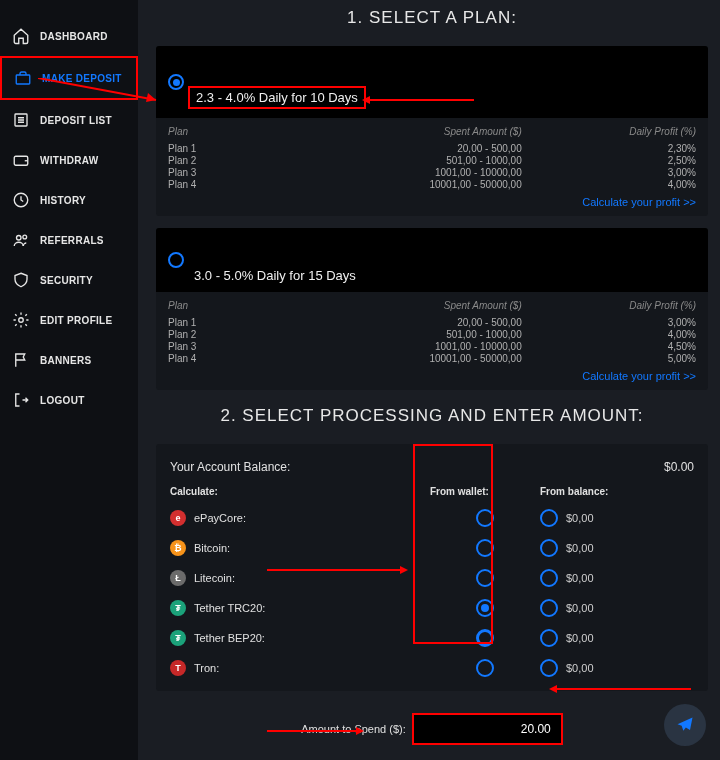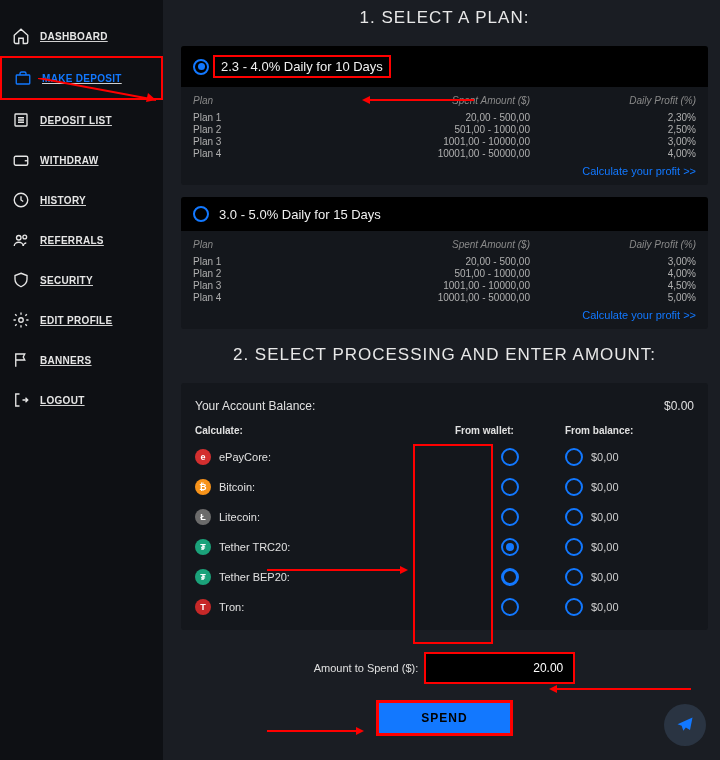--- a/index.html
+++ b/index.html
@@ -8,27 +8,26 @@
     color: #d0d0d0;
     font-family: -apple-system, BlinkMacSystemFont, "Segoe UI", Arial, sans-serif;
     font-size: 11px;
     width: 720px;
     height: 760px;
     overflow: hidden;
     position: relative;
   }
   .layout { display: flex; height: 100%; }
   .sidebar {
-    width: 163px;
+    width: 138px;
     background: #0e1014;
     padding-top: 16px;
     display: flex;
     flex-direction: column;
     gap: 0;
-    text-decoration: underline;
   }
   .side-item {
     display: flex;
     align-items: center;
     gap: 10px;
     padding: 11px 12px;
     font-size: 10px;
     font-weight: 700;
     letter-spacing: 0.3px;
     color: #e6e6e6;
@@ -83,21 +82,21 @@
     align-items: center;
     justify-content: center;
     flex-shrink: 0;
   }
   .plan-header .radio.selected::after {
     content: "";
     width: 7px; height: 7px;
     background: #1278ff;
     border-radius: 50%;
   }
-  .plan-header-text { display: inline-block; }
+  .plan-header-text { display: inline-block; margin-top: 31px; }
   .plan-header.highlight .plan-header-text {
     border: 2px solid #ff0000;
     padding: 2px 6px;
     margin-left: -6px;
   }
   .plan-body { padding: 6px 12px 8px 12px; font-size: 10px; color: #b0b0b0; }
   .plan-body table { width: 100%; border-collapse: collapse; }
   .plan-body th {
     font-weight: 400;
     font-style: italic;

